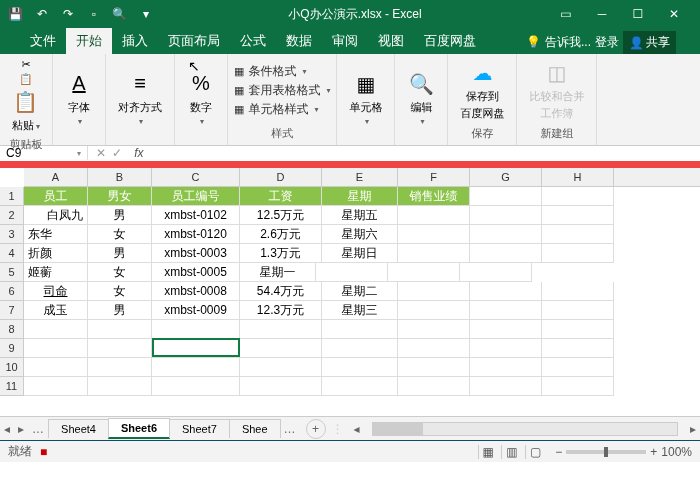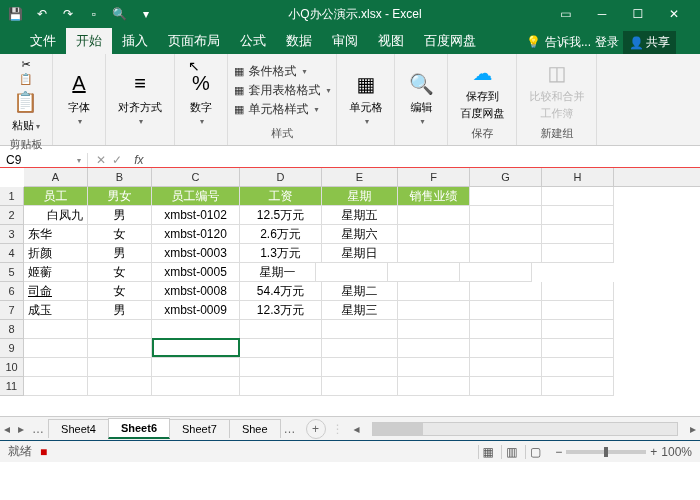--- a/index.html
+++ b/index.html
@@ -17,21 +17,21 @@
 .share{background:#094c2c;padding:3px 6px;display:flex;align-items:center;gap:2px}
 .ribbon{background:#f3f3f3;border-bottom:1px solid #ccc;height:92px;display:flex}
 .group{border-right:1px solid #ddd;display:flex;flex-direction:column;padding:2px 6px}
 .group-body{flex:1;display:flex;align-items:center;gap:4px}
 .group-label{text-align:center;font-size:11px;color:#555;padding:2px 0}
 .vbtn{display:flex;flex-direction:column;align-items:center;gap:2px;padding:2px 6px}
 .vbtn .ic{width:28px;height:28px;display:flex;align-items:center;justify-content:center;font-size:20px}
 .sml{font-size:11px}
 .menuitem{display:flex;align-items:center;gap:4px;padding:1px 0;font-size:11px;color:#333}
 .dd::after{content:"▾";font-size:8px;margin-left:2px;color:#666}
-.namebox-row{display:flex;align-items:flex-end;border-bottom:1px solid #ef4444;height:22px;background:#fff}
+.namebox-row{display:flex;align-items:flex-start;border-bottom:7px solid #ef4444;height:22px;background:#fff}
 .namebox{width:88px;border-right:1px solid #ddd;padding:0 6px;display:flex;align-items:center;justify-content:space-between}
 .fx-btns{display:flex;gap:6px;padding:0 8px;color:#999}
 .fx{font-style:italic;color:#555;padding:0 4px}
 .grid{position:relative;height:248px;overflow:hidden}
 .colhdrs{display:flex;margin-left:24px;background:#f0f0f0;border-bottom:1px solid #ccc}
 .colhdr{border-right:1px solid #ccc;text-align:center;font-size:11px;color:#333;height:18px;line-height:18px}
 .rows{}
 .row{display:flex;height:19px}
 .rowhdr{width:24px;background:#f0f0f0;border-right:1px solid #ccc;border-bottom:1px solid #ccc;text-align:center;font-size:11px;color:#333;line-height:19px}
 .cell{border-right:1px solid #ddd;border-bottom:1px solid #ddd;padding:0 4px;line-height:19px;font-size:12px;text-align:center;overflow:hidden;white-space:nowrap}
@@ -255,32 +255,32 @@
         <div class="cell cA" style="text-align: left;">姬蘅</div>
         <div class="cell cB">女</div>
         <div class="cell cC">xmbst-0005</div>
         <div class="cell cE">星期一</div>
         <div class="cell cF"></div>
         <div class="cell cG"></div>
         <div class="cell cH"></div>
       </div>
       <div class="row">
         <div class="rowhdr">6</div>
-        <div class="cell cA" style="text-align: left; text-decoration: underline;">司命</div>
+        <div class="cell cA" style="text-align: center; text-decoration: underline;">司命</div>
         <div class="cell cB">女</div>
         <div class="cell cC">xmbst-0008</div>
         <div class="cell cD">54.4万元</div>
         <div class="cell cE">星期二</div>
         <div class="cell cF"></div>
         <div class="cell cG"></div>
         <div class="cell cH"></div>
       </div>
       <div class="row">
         <div class="rowhdr">7</div>
-        <div class="cell cA" style="text-align: left;">成玉</div>
+        <div class="cell cA" style="text-align: center;">成玉</div>
         <div class="cell cB">男</div>
         <div class="cell cC">xmbst-0009</div>
         <div class="cell cD">12.3万元</div>
         <div class="cell cE">星期三</div>
         <div class="cell cF"></div>
         <div class="cell cG"></div>
         <div class="cell cH"></div>
       </div>
       <div class="row">
         <div class="rowhdr">8</div>

